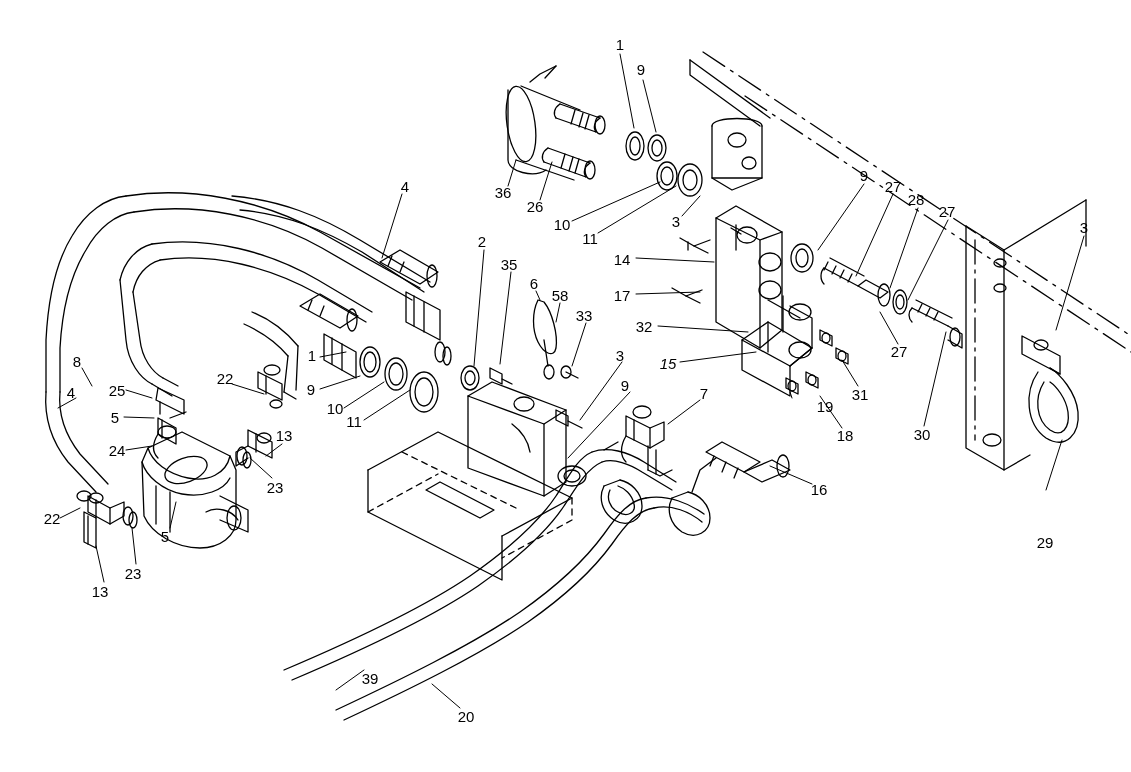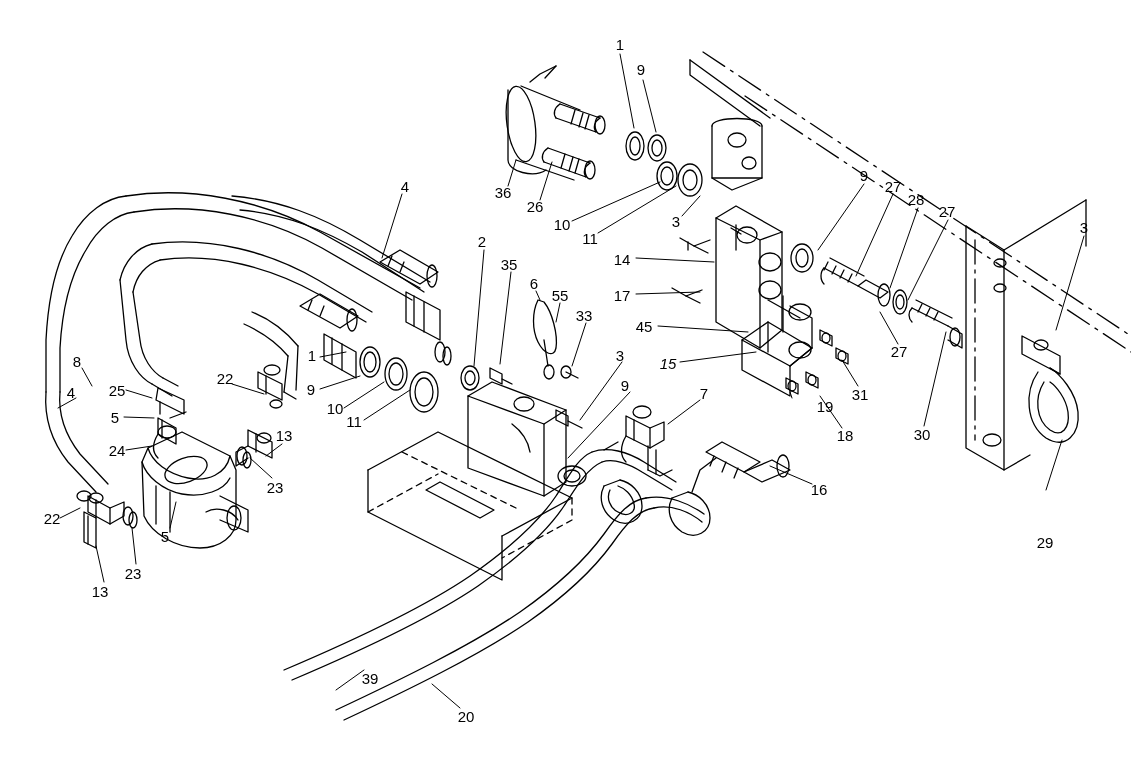--- a/index.html
+++ b/index.html
@@ -394,38 +394,38 @@
 
   <div class="callout" style="left:620px; top:44px;">1</div>
   <div class="callout" style="left:641px; top:69px;">9</div>
   <div class="callout" style="left:503px; top:192px;text-align:right;">36</div>
   <div class="callout" style="left:535px; top:206px;">26</div>
   <div class="callout" style="left:562px; top:224px;">10</div>
   <div class="callout" style="left:590px; top:238px;">11</div>
   <div class="callout" style="left:676px; top:221px;">3</div>
   <div class="callout" style="left:622px; top:259px;">14</div>
   <div class="callout" style="left:622px; top:295px;">17</div>
-  <div class="callout" style="left:644px; top:326px;">45</div>
+  <div class="callout" style="left:644px; top:326px;">32</div>
   <div class="callout" style="left:668px; top:363px;font-style:italic;">15</div>
   <div class="callout" style="left:864px; top:175px;">9</div>
   <div class="callout" style="left:893px; top:186px;">27</div>
   <div class="callout" style="left:916px; top:199px;">28</div>
   <div class="callout" style="left:947px; top:211px;">27</div>
   <div class="callout" style="left:1084px; top:227px;">3</div>
   <div class="callout" style="left:899px; top:351px;">27</div>
   <div class="callout" style="left:860px; top:394px;">31</div>
   <div class="callout" style="left:845px; top:435px;">18</div>
   <div class="callout" style="left:825px; top:406px;">19</div>
   <div class="callout" style="left:922px; top:434px;">30</div>
   <div class="callout" style="left:1045px; top:498px;margin-top:44px;">29</div>
   <div class="callout" style="left:405px; top:186px;">4</div>
   <div class="callout" style="left:482px; top:241px;">2</div>
   <div class="callout" style="left:509px; top:264px;">35</div>
   <div class="callout" style="left:534px; top:283px;">6</div>
-  <div class="callout" style="left:560px; top:295px;">55</div>
+  <div class="callout" style="left:560px; top:295px;">58</div>
   <div class="callout" style="left:584px; top:315px;text-align:center;">33</div>
   <div class="callout" style="left:312px; top:355px;">1</div>
   <div class="callout" style="left:311px; top:389px;">9</div>
   <div class="callout" style="left:335px; top:408px;">10</div>
   <div class="callout" style="left:354px; top:421px;">11</div>
   <div class="callout" style="left:77px; top:361px;">8</div>
   <div class="callout" style="left:71px; top:392px;">4</div>
   <div class="callout" style="left:117px; top:390px;">25</div>
   <div class="callout" style="left:115px; top:417px;">5</div>
   <div class="callout" style="left:117px; top:450px;">24</div>

